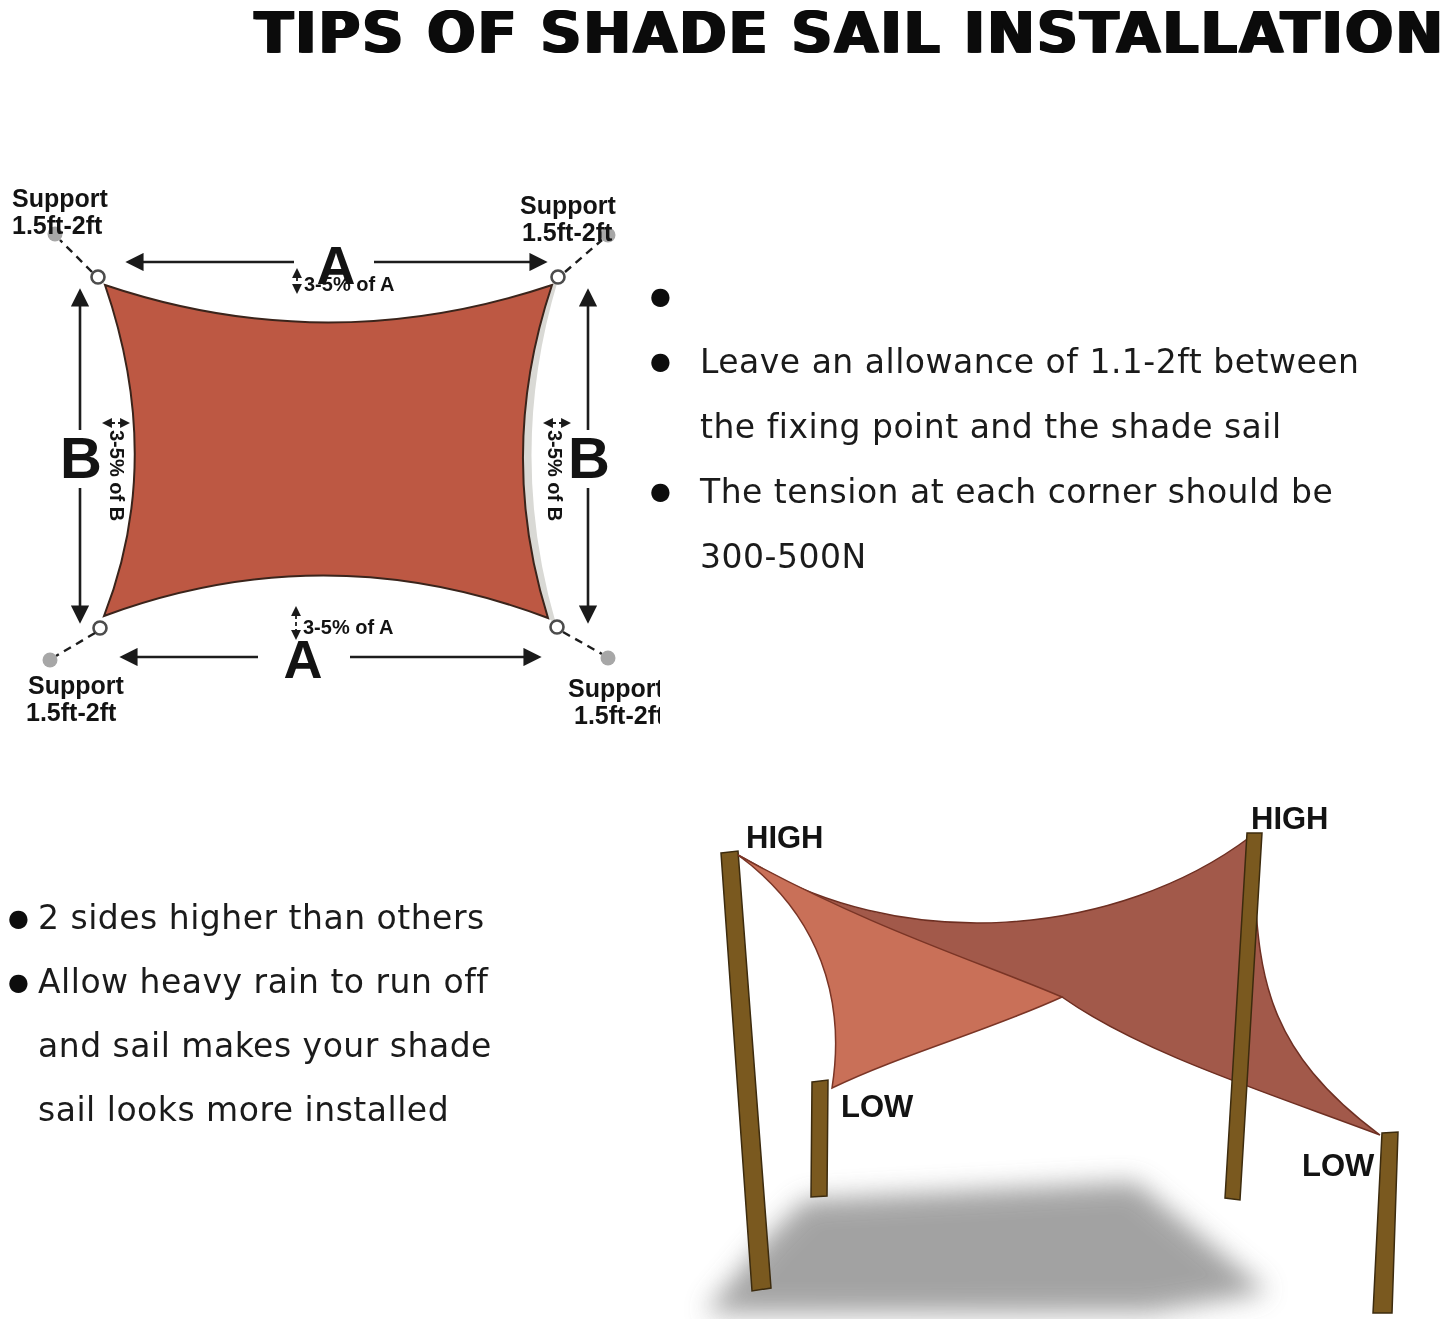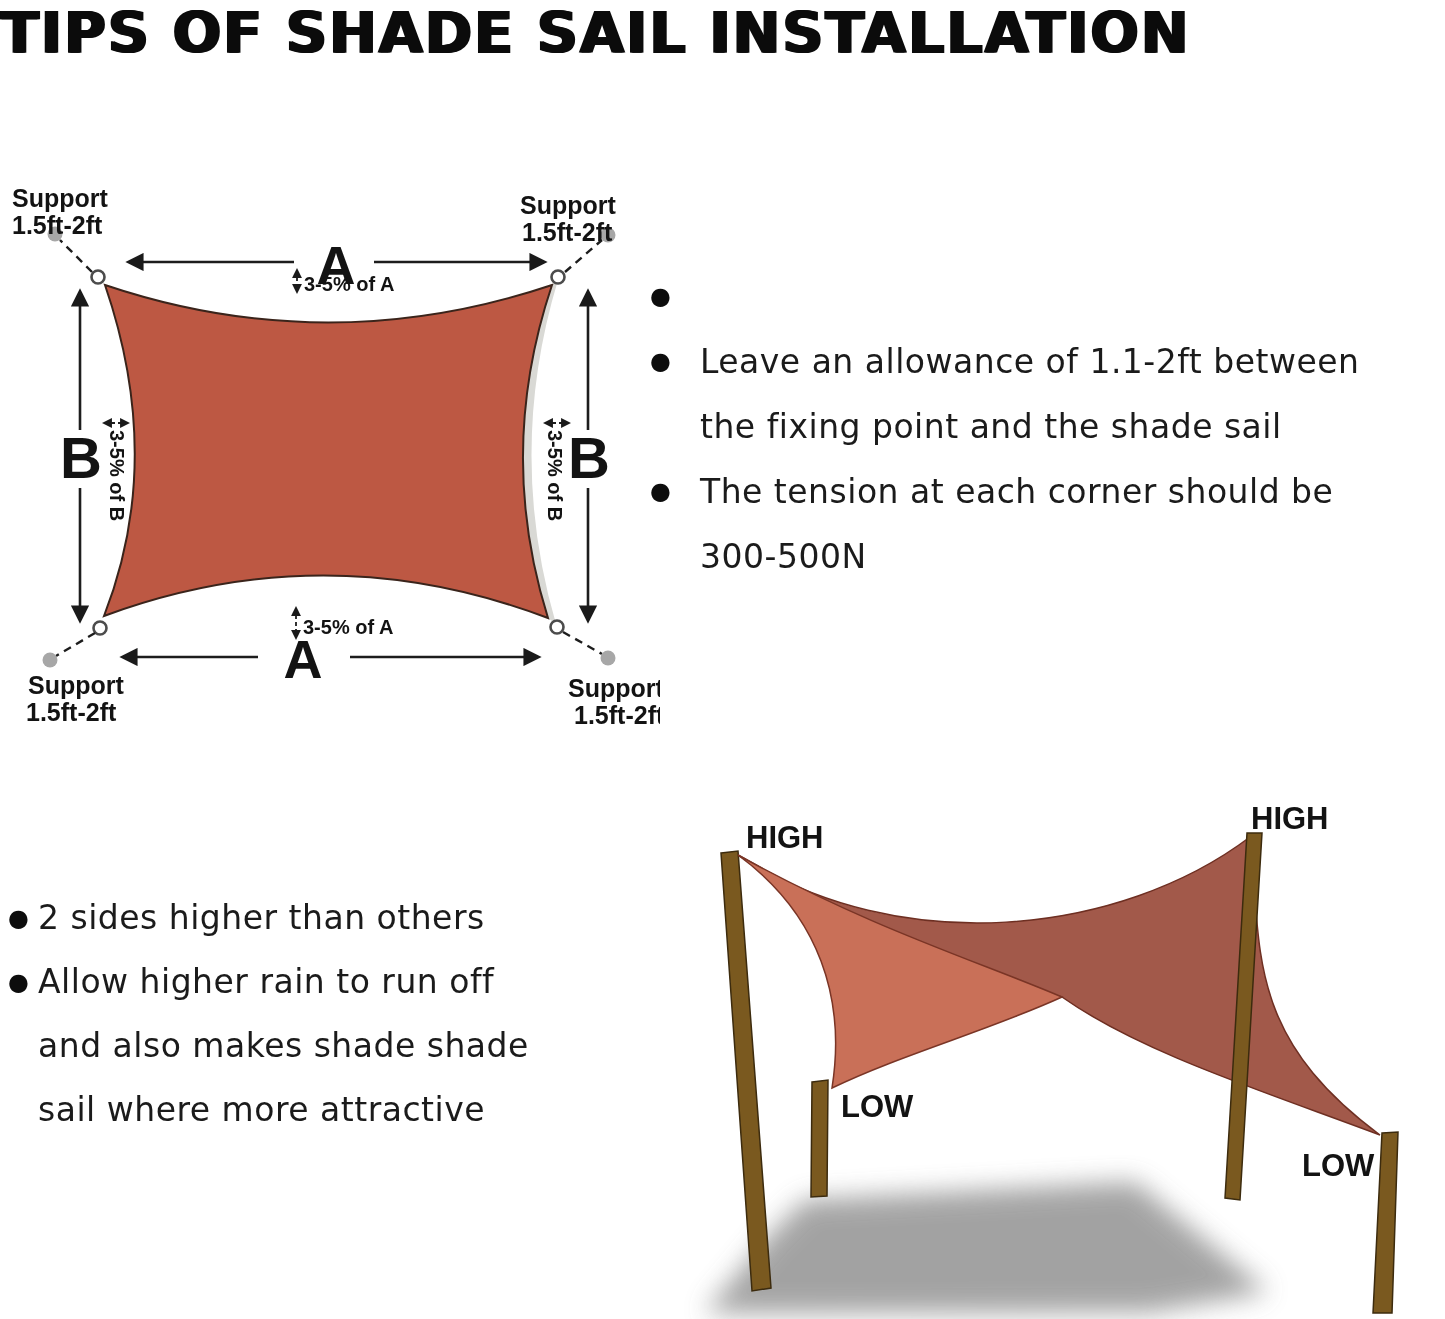--- a/index.html
+++ b/index.html
@@ -1,20 +1,20 @@
 <!DOCTYPE html>
 <html><head>
 <meta charset="utf-8">
 <style>
   html,body{margin:0;padding:0;background:#ffffff;}
   #page{position:relative;width:1445px;height:1319px;background:#ffffff;overflow:hidden;
         font-family:"DejaVu Sans","Liberation Sans",sans-serif;color:#161616;}
 
   
-  .title{position:absolute;left:0;top:0;width:1445px;text-align:left;
+  .title{position:absolute;left:0;top:0;width:1445px;text-align:right;
          font-size:57px;font-weight:bold;letter-spacing:2px;color:#0b0b0b;
          text-shadow:1.4px 0 0 #0b0b0b,-1.4px 0 0 #0b0b0b;
          font-family:"DejaVu Sans","Liberation Sans",sans-serif;white-space:nowrap;}
 
   
   .tips{position:absolute;}
   .tips .item{display:flex;align-items:flex-start;}
   .tips .bullet{flex:0 0 30px;font-size:24px;line-height:inherit;color:#0d0d0d;}
   .tips .lines{white-space:nowrap;}
   .tips-right{left:650px;top:264px;line-height:65px;font-size:33px;letter-spacing:.5px;color:#1b1b1b;}
@@ -143,23 +143,23 @@
   <div class="tips tips-left">
     <div class="item">
       <span class="bullet">●</span>
       <div class="lines">
         <div>2 sides higher than others</div>
       </div>
     </div>
     <div class="item">
       <span class="bullet">●</span>
       <div class="lines">
-        <div>Allow higher rain to run off</div>
-        <div>and also makes shade shade</div>
-        <div>sail where more attractive</div>
+        <div>Allow heavy rain to run off</div>
+        <div>and sail makes your shade</div>
+        <div>sail looks more installed</div>
       </div>
     </div>
   </div>
 
   <svg class="panel" style="left:640px;top:760px" width="805" height="559" viewBox="640 760 805 559">
     <defs>
       <filter id="soft" x="-40%" y="-40%" width="180%" height="180%">
         <feGaussianBlur stdDeviation="13"></feGaussianBlur>
       </filter>
     </defs>

